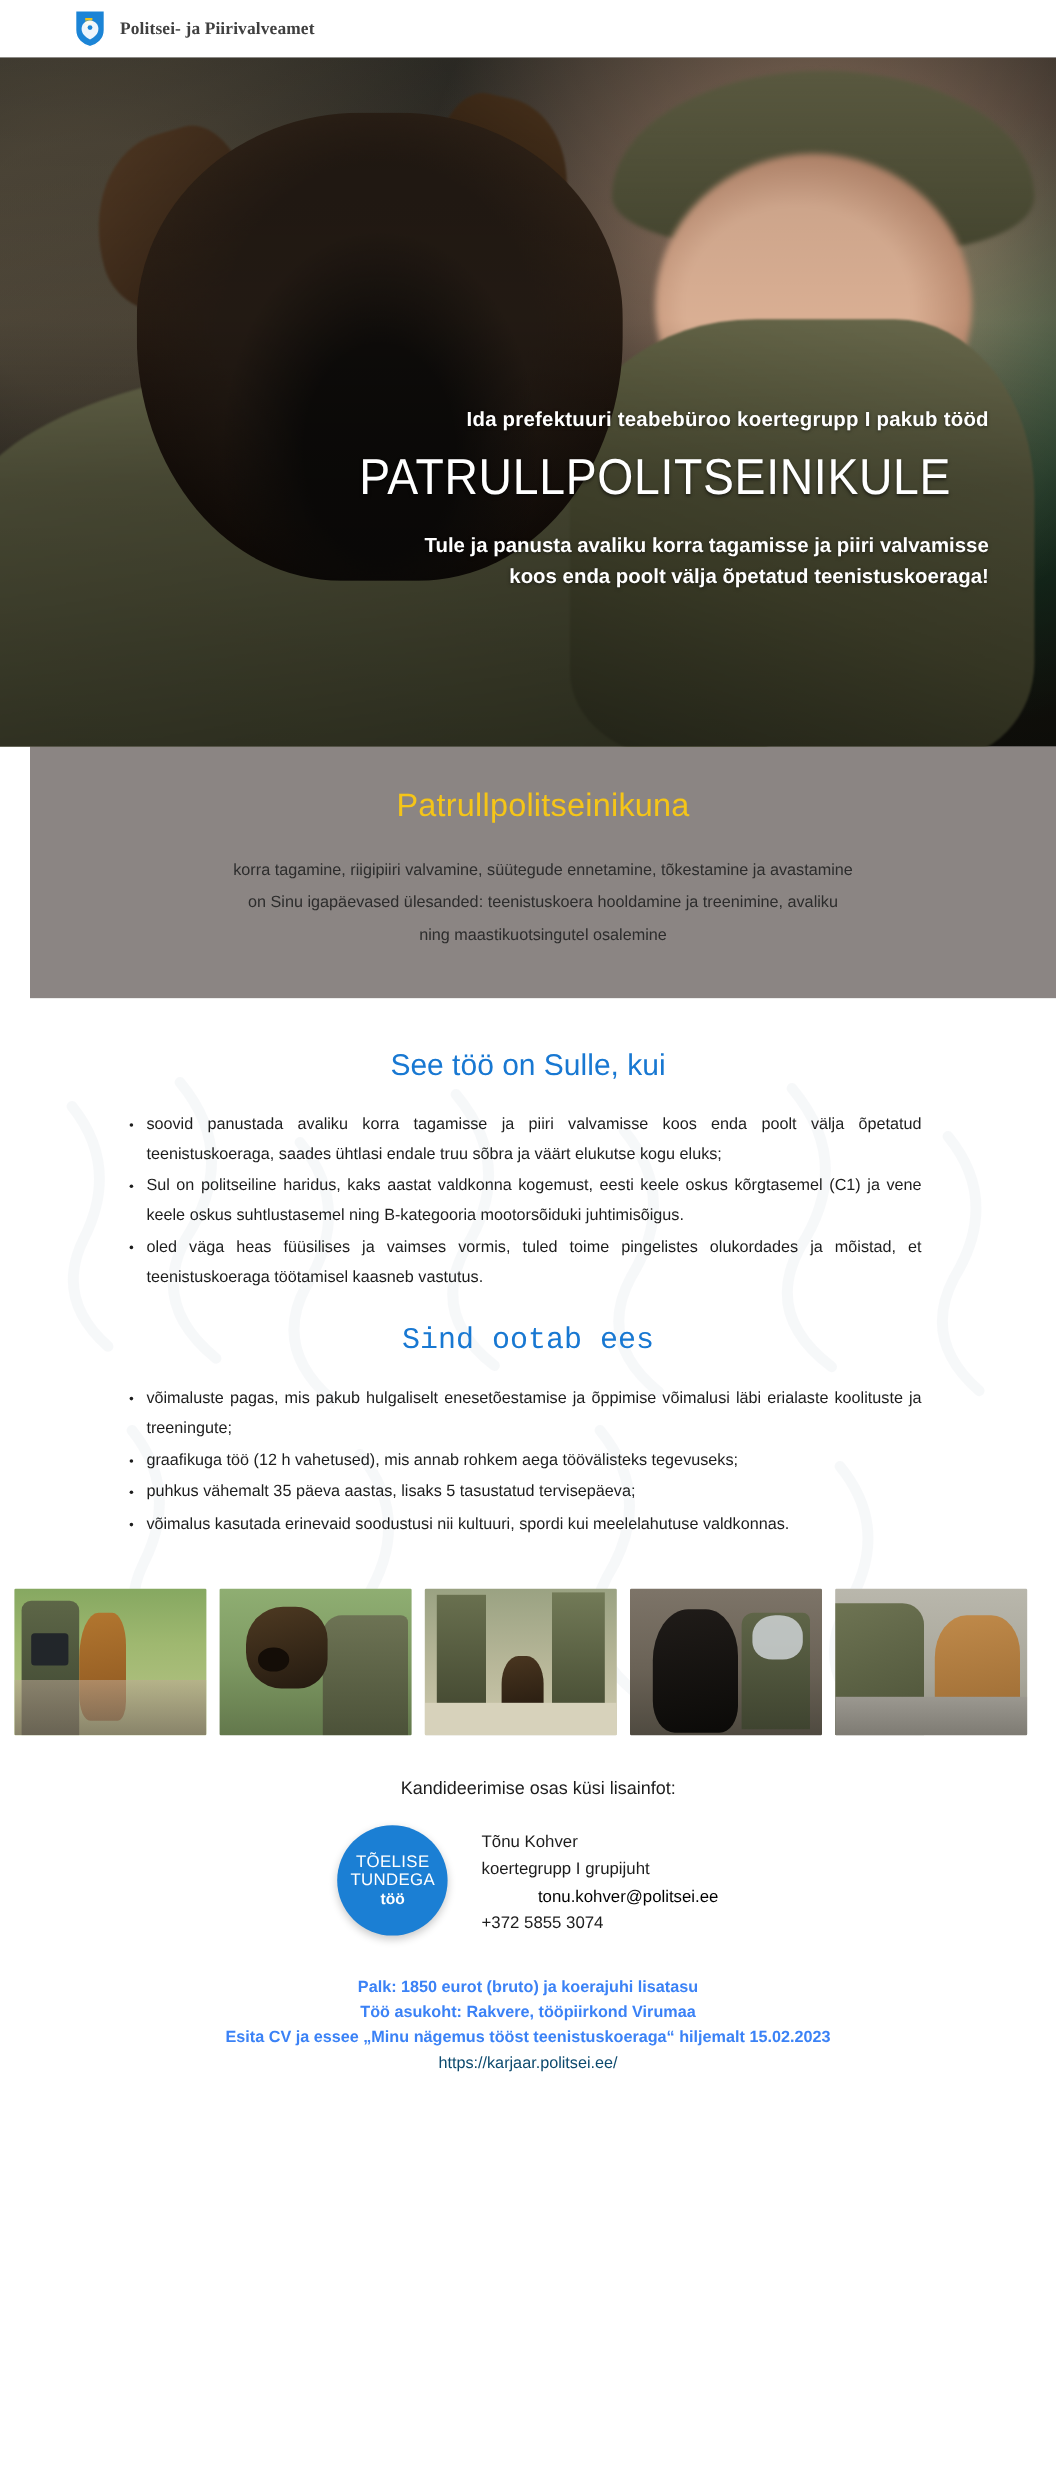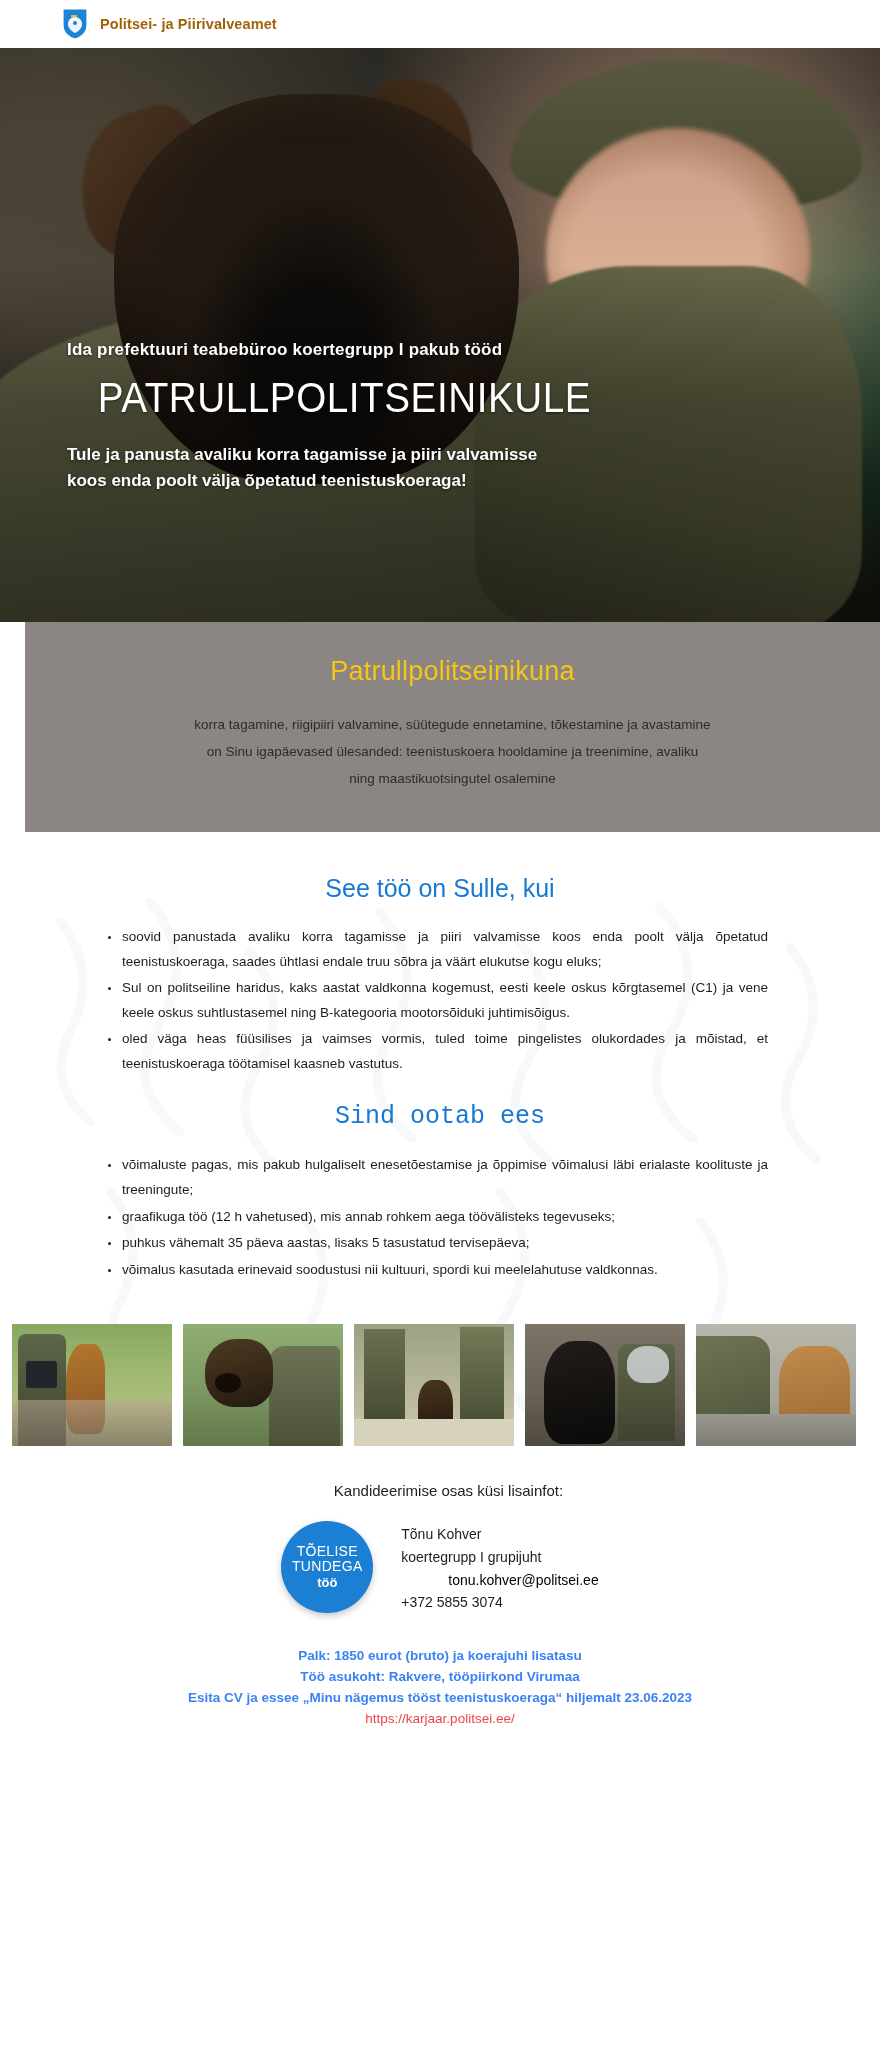--- a/index.html
+++ b/index.html
@@ -18,23 +18,24 @@
     background:#ffffff;
     display:flex;
     align-items:center;
     padding-left:62px;
     box-sizing:border-box;
   }
   .logo-shield{width:26px;height:32px;margin-right:12px;flex:0 0 auto;}
   .header-title{
     font-size:14.5px;
     font-weight:bold;
-    color:#a16207;
+    color:#404040;
     letter-spacing:.1px;
     white-space:nowrap;
+    font-family:Liberation Serif, serif;
   }
 
   
   .hero{
     position:relative;
     width:880px;
     height:574px;
     overflow:hidden;
     background:#2b2a25;
   }
@@ -93,27 +94,26 @@
     position:absolute;right:2%;top:2%;width:40%;height:26%;
     background:linear-gradient(180deg,#6b6a4c,#4a4b33);
     border-radius:50% 50% 30% 40%/70% 70% 30% 30%;
     filter:blur(1.6px);
   }
   .hero-scrim{
     position:absolute;inset:0;
     background:linear-gradient(180deg,rgba(0,0,0,.18) 0%,rgba(0,0,0,.05) 38%,rgba(0,0,0,.30) 62%,rgba(0,0,0,.42) 100%);
   }
   .hero-text{
-    position:absolute;left:0;right:4px;top:292px;
-    text-align:left;
+    position:absolute;left:0;right:16px;top:292px;
+    text-align:right;
     color:#ffffff;
     text-shadow:0 1px 3px rgba(0,0,0,.55);
     padding:0 40px;
     box-sizing:border-box;
-    margin-left:27px;
   }
   .hero-kicker{
     font-size:17px;
     font-weight:bold;
     letter-spacing:.2px;
     margin:0 0 14px 0;
   }
   .hero-title{
     font-size:42px;
     font-weight:normal;
@@ -413,18 +413,18 @@
           <div>koertegrupp I grupijuht</div>
           <div><a href="#">tonu.kohver@politsei.ee</a></div>
           <div>+372  5855 3074</div>
         </div>
       </div>
     </div>
 
     <div class="footer">
       <p>Palk: 1850 eurot (bruto) ja koerajuhi lisatasu</p>
       <p>Töö asukoht: Rakvere, tööpiirkond Virumaa</p>
-      <p>Esita CV ja essee „Minu nägemus tööst teenistuskoeraga“ hiljemalt 23.06.2023</p>
-      <p class="link"><a href="#" class="link" style="color:#ef4444;text-decoration:none;">https://karjaar.politsei.ee/</a></p>
+      <p>Esita CV ja essee „Minu nägemus tööst teenistuskoeraga“ hiljemalt 15.02.2023</p>
+      <p class="link"><a href="#" class="link" style="color:#0c4a6e;text-decoration:none;">https://karjaar.politsei.ee/</a></p>
     </div>
 
   </div>
 </div>
 
 </body></html>

